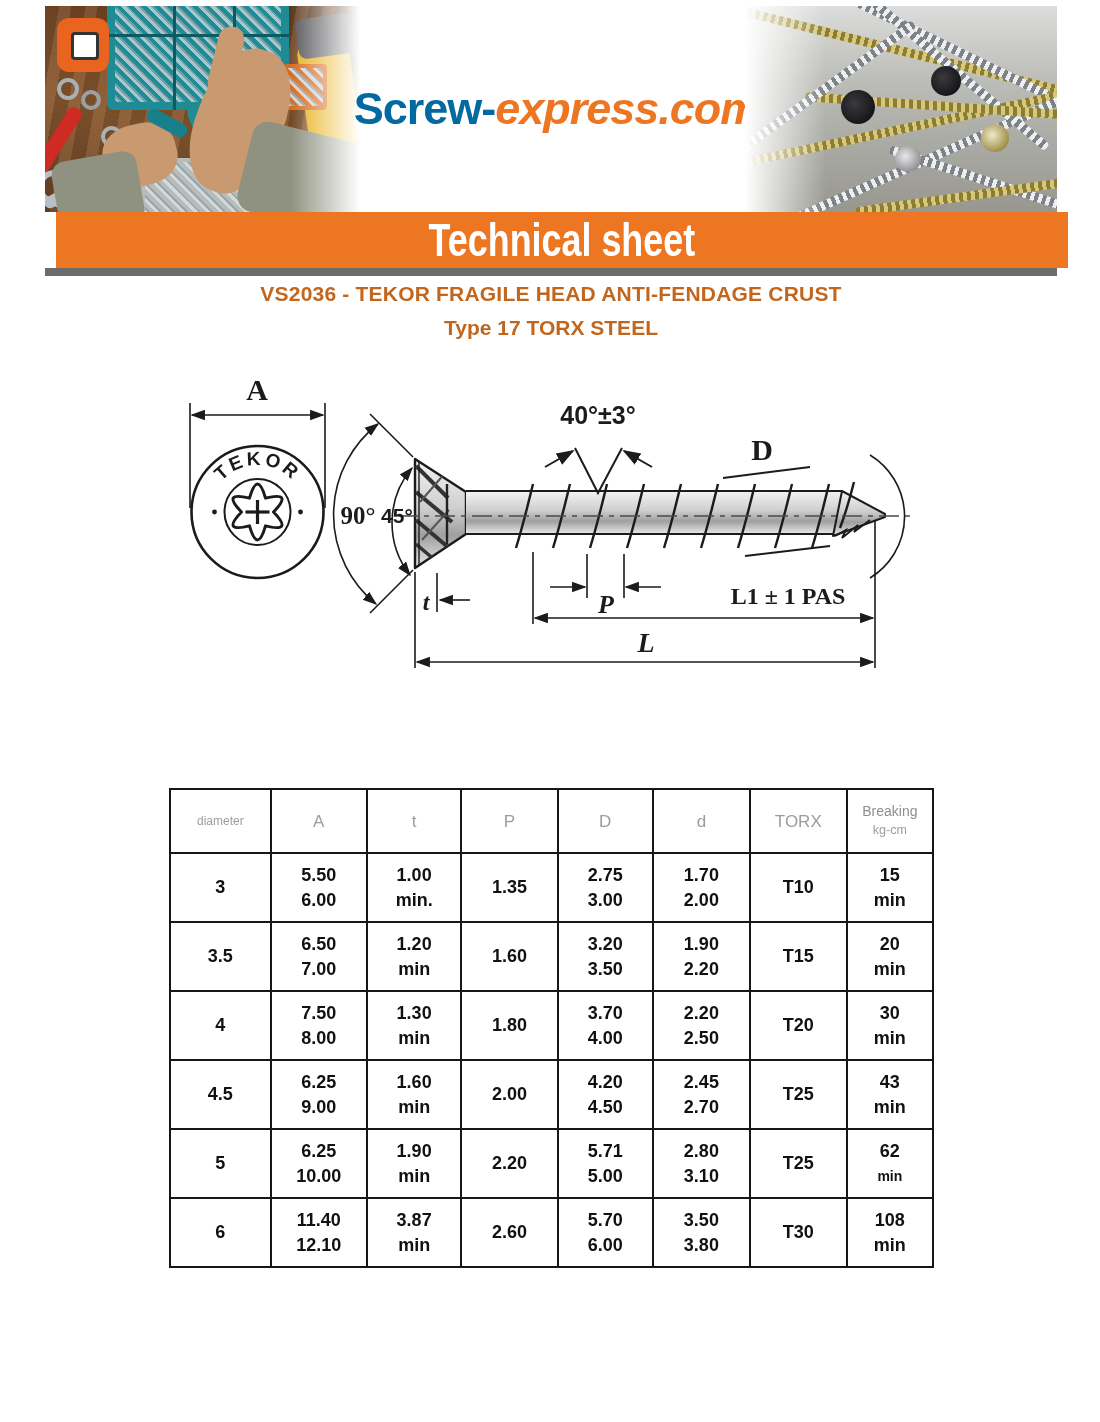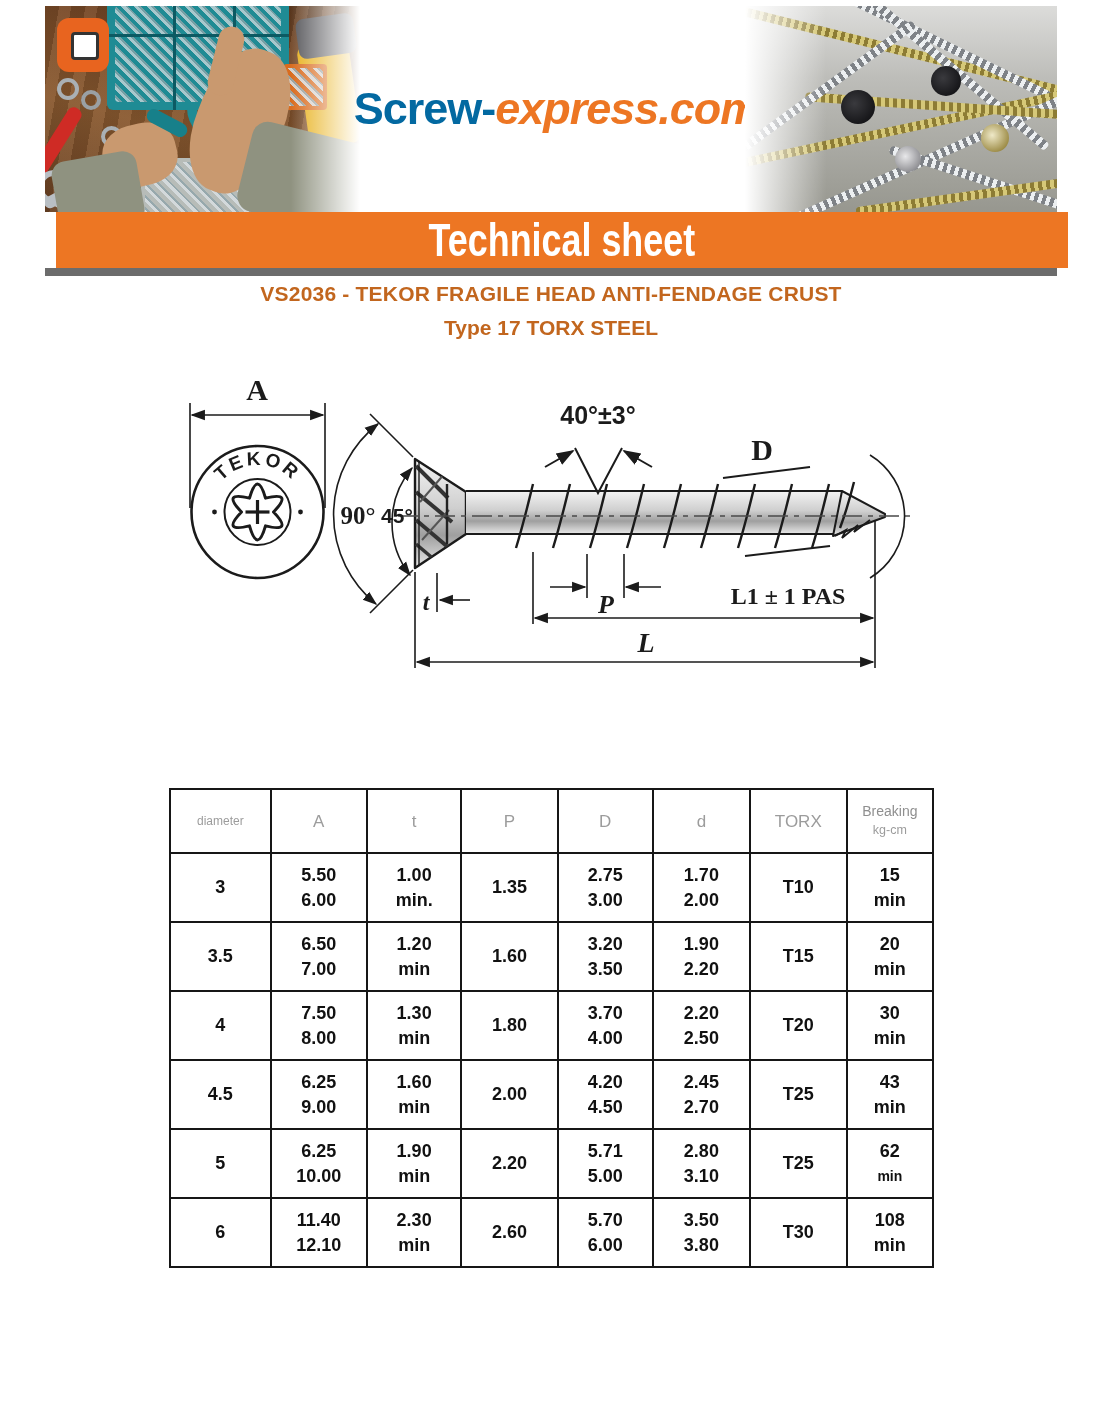--- a/index.html
+++ b/index.html
@@ -457,21 +457,21 @@
           </tr>
           <tr>
             <td>
               <span class="dline">6</span>
             </td>
             <td>
               <span class="dline">11.40</span>
               <span class="dline">12.10</span>
             </td>
             <td>
-              <span class="dline">2.30</span>
+              <span class="dline">3.87</span>
               <span class="dline">min</span>
             </td>
             <td>
               <span class="dline">2.60</span>
             </td>
             <td>
               <span class="dline">5.70</span>
               <span class="dline">6.00</span>
             </td>
             <td>

